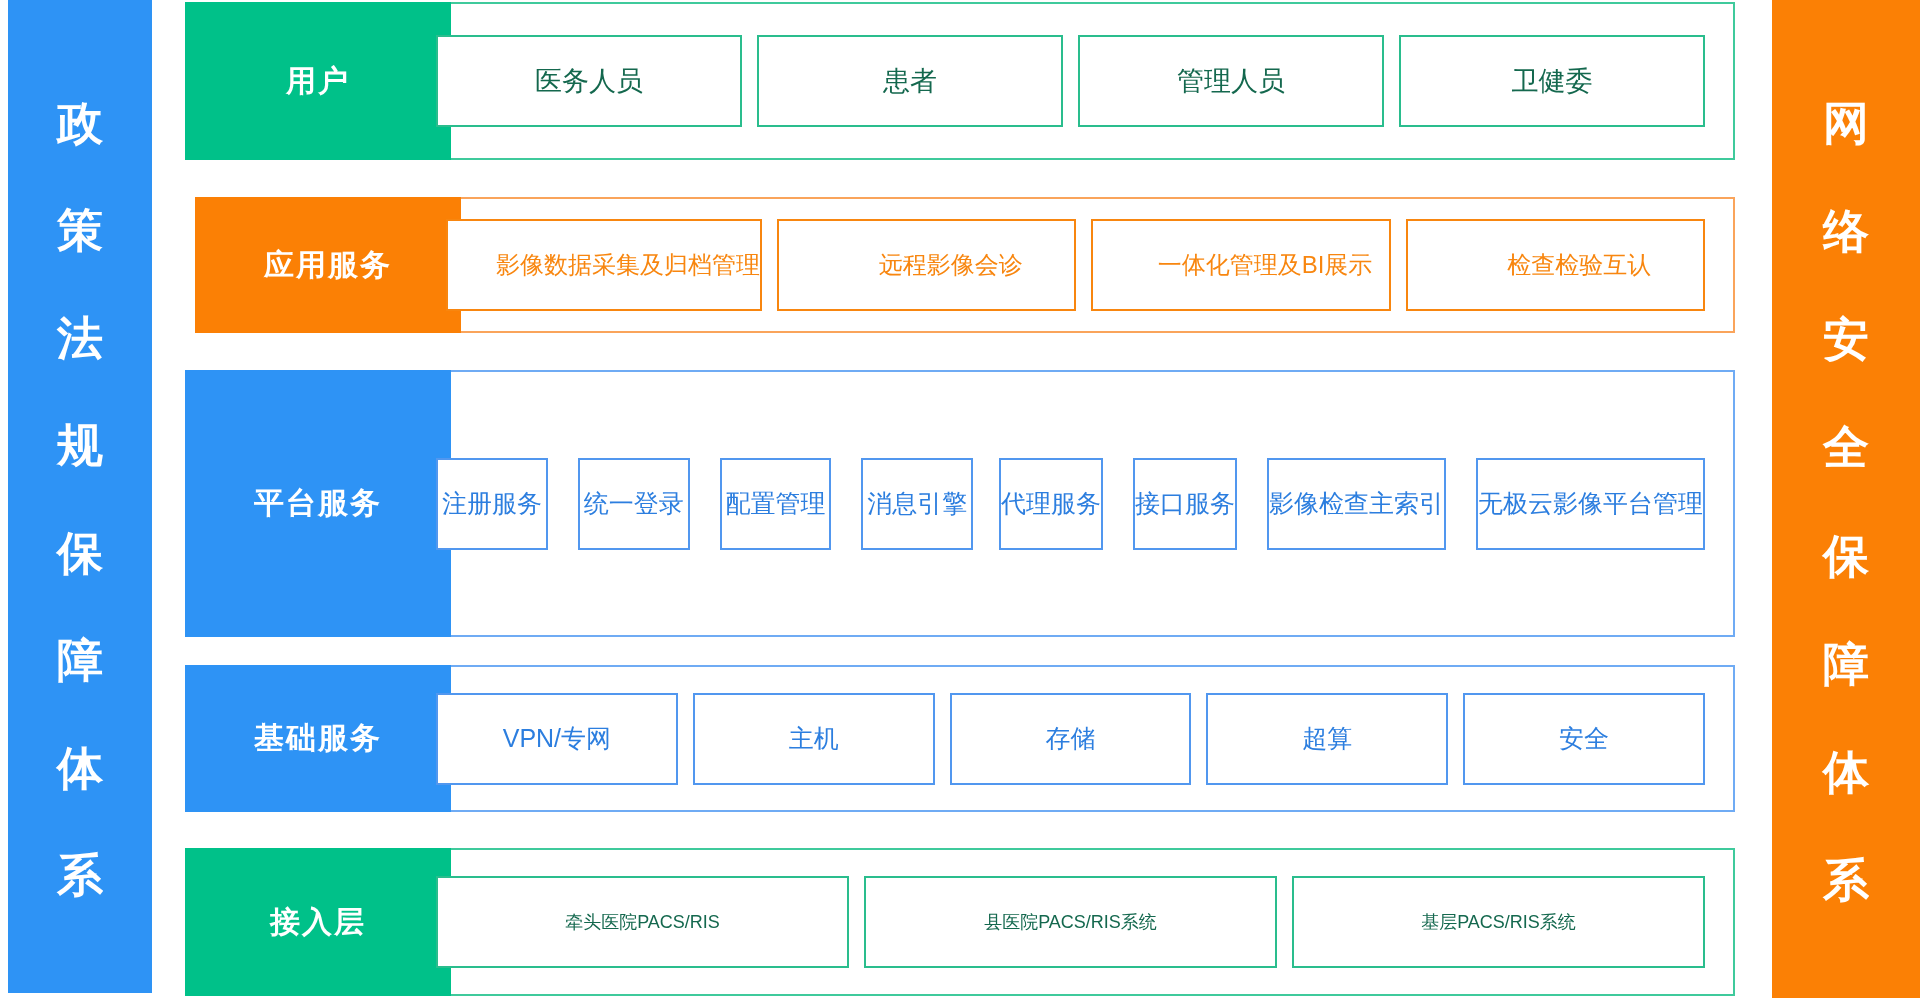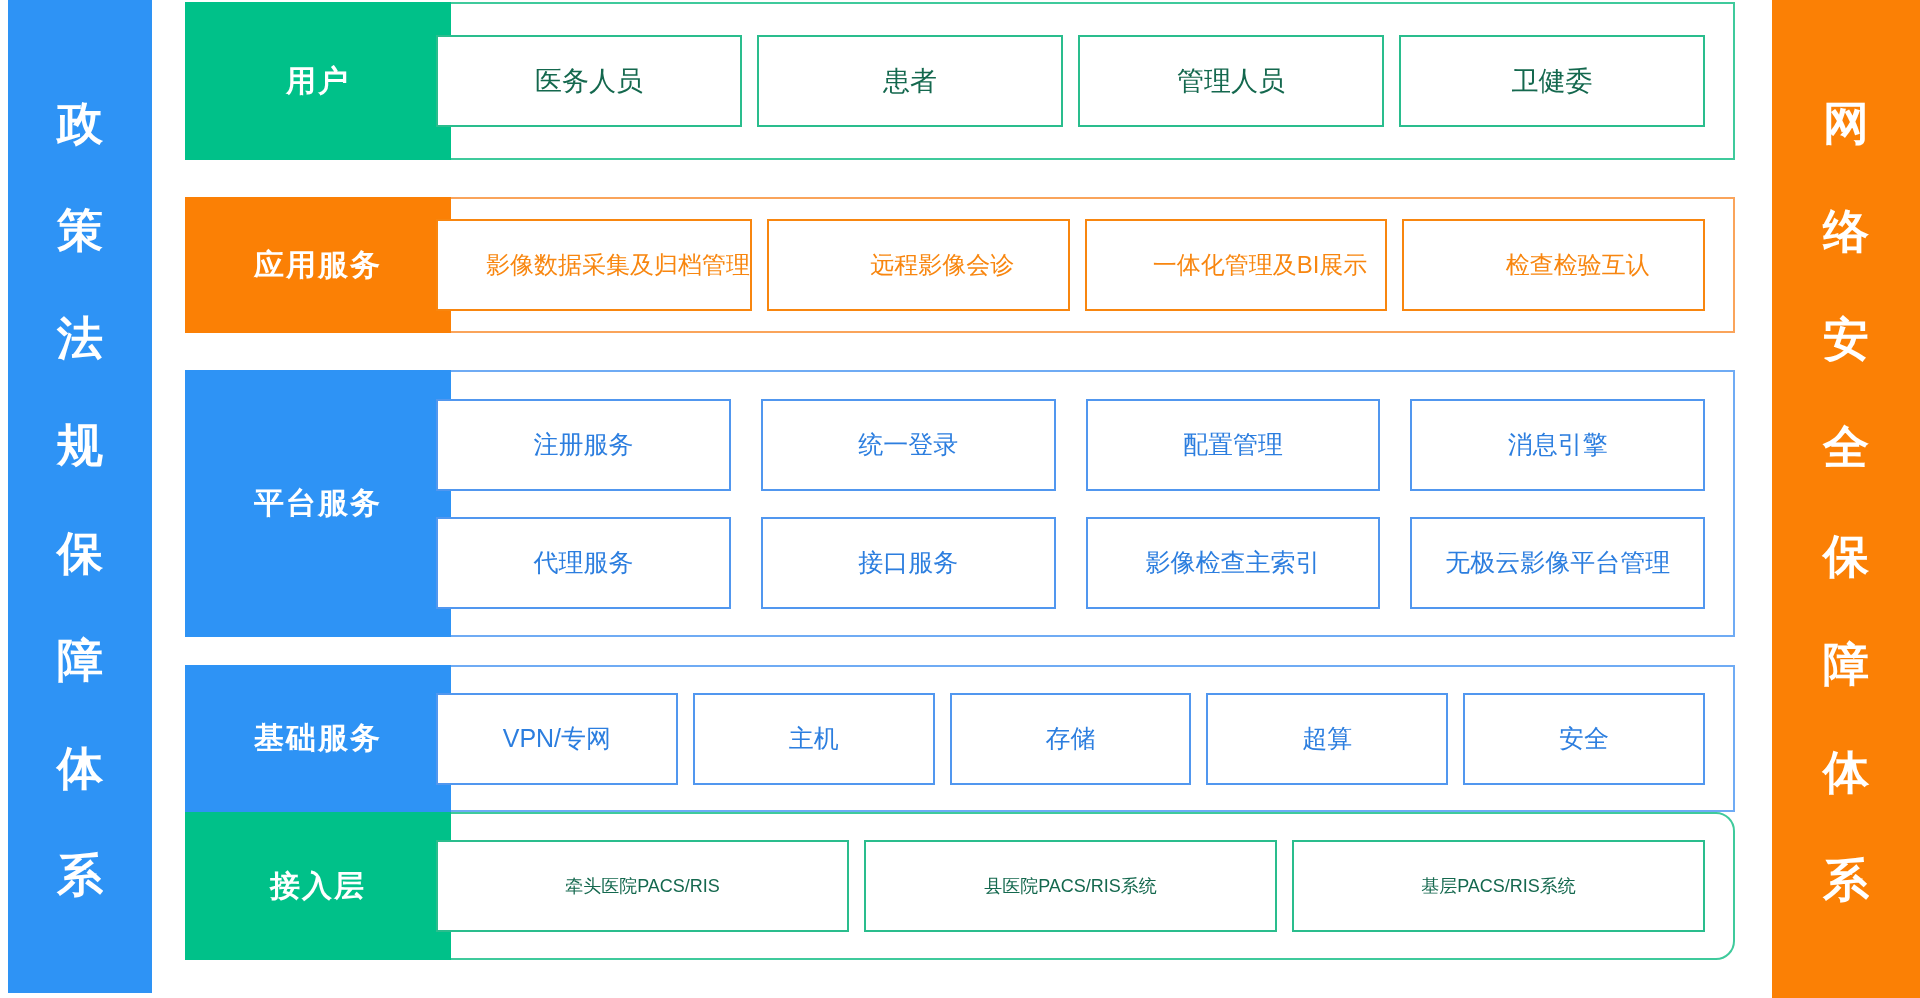--- a/index.html
+++ b/index.html
@@ -16,39 +16,39 @@
 
   
   .main { position: absolute; left: 185px; top: 2px; width: 1550px; }
 
   .row { position: relative; border: 2px solid var(--line); background: #ffffff; }
   .row.green  { --fill:#00C189; --box:#2ABD8D; --line:#3FCA9C; --text:#14684E; }
   .row.orange { --fill:#FB8005; --box:#F8860F; --line:#FAA45B; --text:#F8860F; }
   .row.blue   { --fill:#2E93F5; --box:#5197EF; --line:#6FABF4; --text:#2C7EDF; }
 
   .row-1 { height: 158px; margin-bottom: 37px; }
-  .row-2 { height: 136px; margin-bottom: 37px; }
+  .row-2 { height: 136px; margin-bottom: 37px; margin-left: 10px; }
   .row-3 { height: 267px; margin-bottom: 28px; }
-  .row-4 { height: 147px; }
-  .row-5 { height: 148px; border-radius: 19px; }
+  .row-4 { height: 147px; margin-bottom: 36px; }
+  .row-5 { height: 148px; }
 
   .row-header { position: absolute; left: -2px; top: -2px; bottom: -2px; width: 266px;
     background: var(--fill); color: #ffffff; font-size: 30px; font-weight: bold;
     display: flex; align-items: center; justify-content: center; letter-spacing: 2px; }
 
   .items { position: absolute; top: 0; bottom: 0; left: 224px; right: 0;
     display: flex; align-items: center; gap: 15px; padding: 0 28px 0 25px; }
   .item { flex: 1; height: 92px; border: 2px solid var(--box); color: var(--text);
     background: #ffffff; display: flex; align-items: center; justify-content: center;
     font-size: 25px; white-space: nowrap; }
   .row-1 .item { font-size: 27px; }
   .row-2 .item { font-size: 24px; padding-left: 48px; }
   .row-5 .item { font-size: 18px; }
 
-  .items.stacked { flex-direction: column; justify-content: center; gap: 26px; }
+  .items.stacked { justify-content: flex-start; gap: 26px; }
   .line { display: flex; gap: 30px; width: 100%; }
   .line .item { flex: 1; }
 </style>
 </head>
 <body>
 
 <div class="canvas">
 
   <aside class="pillar left">
     <span>政</span>

